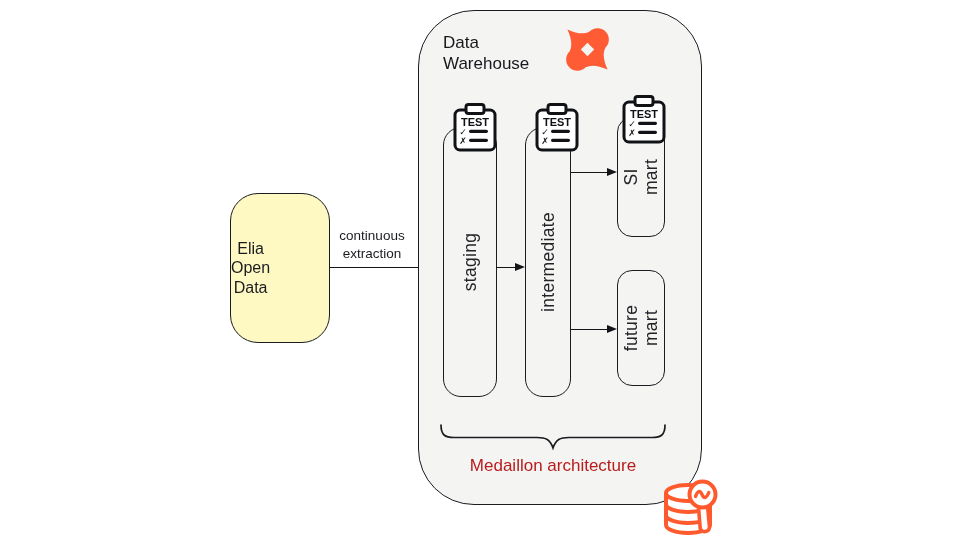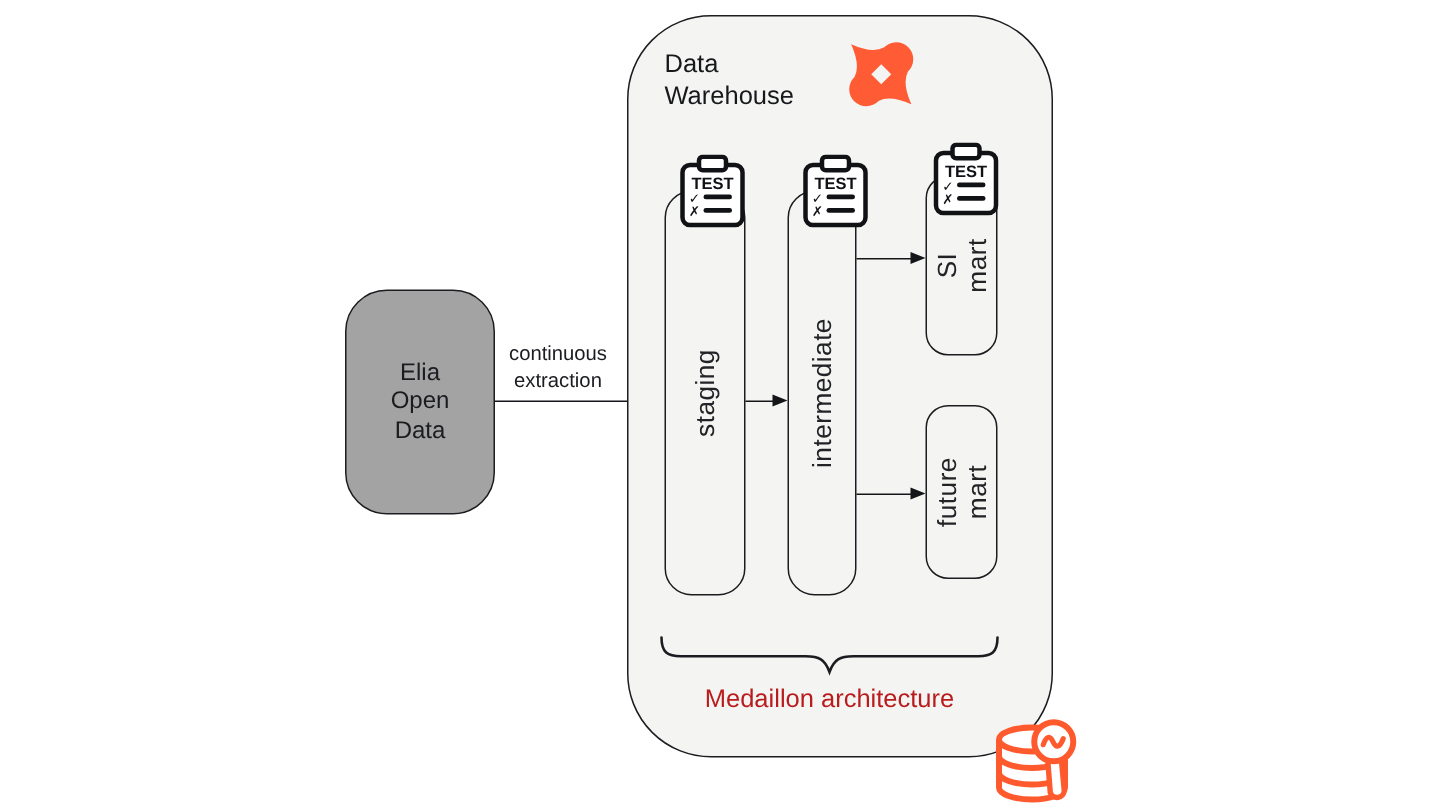--- a/index.html
+++ b/index.html
@@ -2,22 +2,22 @@
 <html><head>
 <meta charset="utf-8">
 <style>
   html,body{margin:0;padding:0;background:#ffffff;}
   .stage{
     position:relative;width:960px;height:540px;background:#ffffff;
     font-family:"Liberation Sans",sans-serif;color:#17181c;overflow:hidden;
   }
   
   .node{
-    position:absolute;border:1.6px solid #1b1c20;background:#a3a3a3;
-    display:flex;align-items:center;justify-content:center;box-sizing:border-box;
+    position:absolute;border:1.6px solid #1b1c20;background:#fef9c3;
+    display:flex;align-items:center;justify-content:flex-start;box-sizing:border-box;
   }
   .elia{left:230px;top:193px;width:100px;height:150px;border-radius:28px;}
   .node-label{white-space:pre-line;text-align:center;font-size:16px;line-height:19.5px;color:#1b1c20;}
   
   .warehouse{
     position:absolute;left:418px;top:10px;width:284px;height:495px;
     border:1.7px solid #1b1c20;border-radius:56px;background:#f4f4f2;box-sizing:border-box;
   }
   .wh-title{position:absolute;left:443px;top:32px;font-size:17px;line-height:21px;white-space:pre-line;color:#17181c;}
   .dbt-mark{position:absolute;left:564px;top:26px;width:47px;height:47px;}

